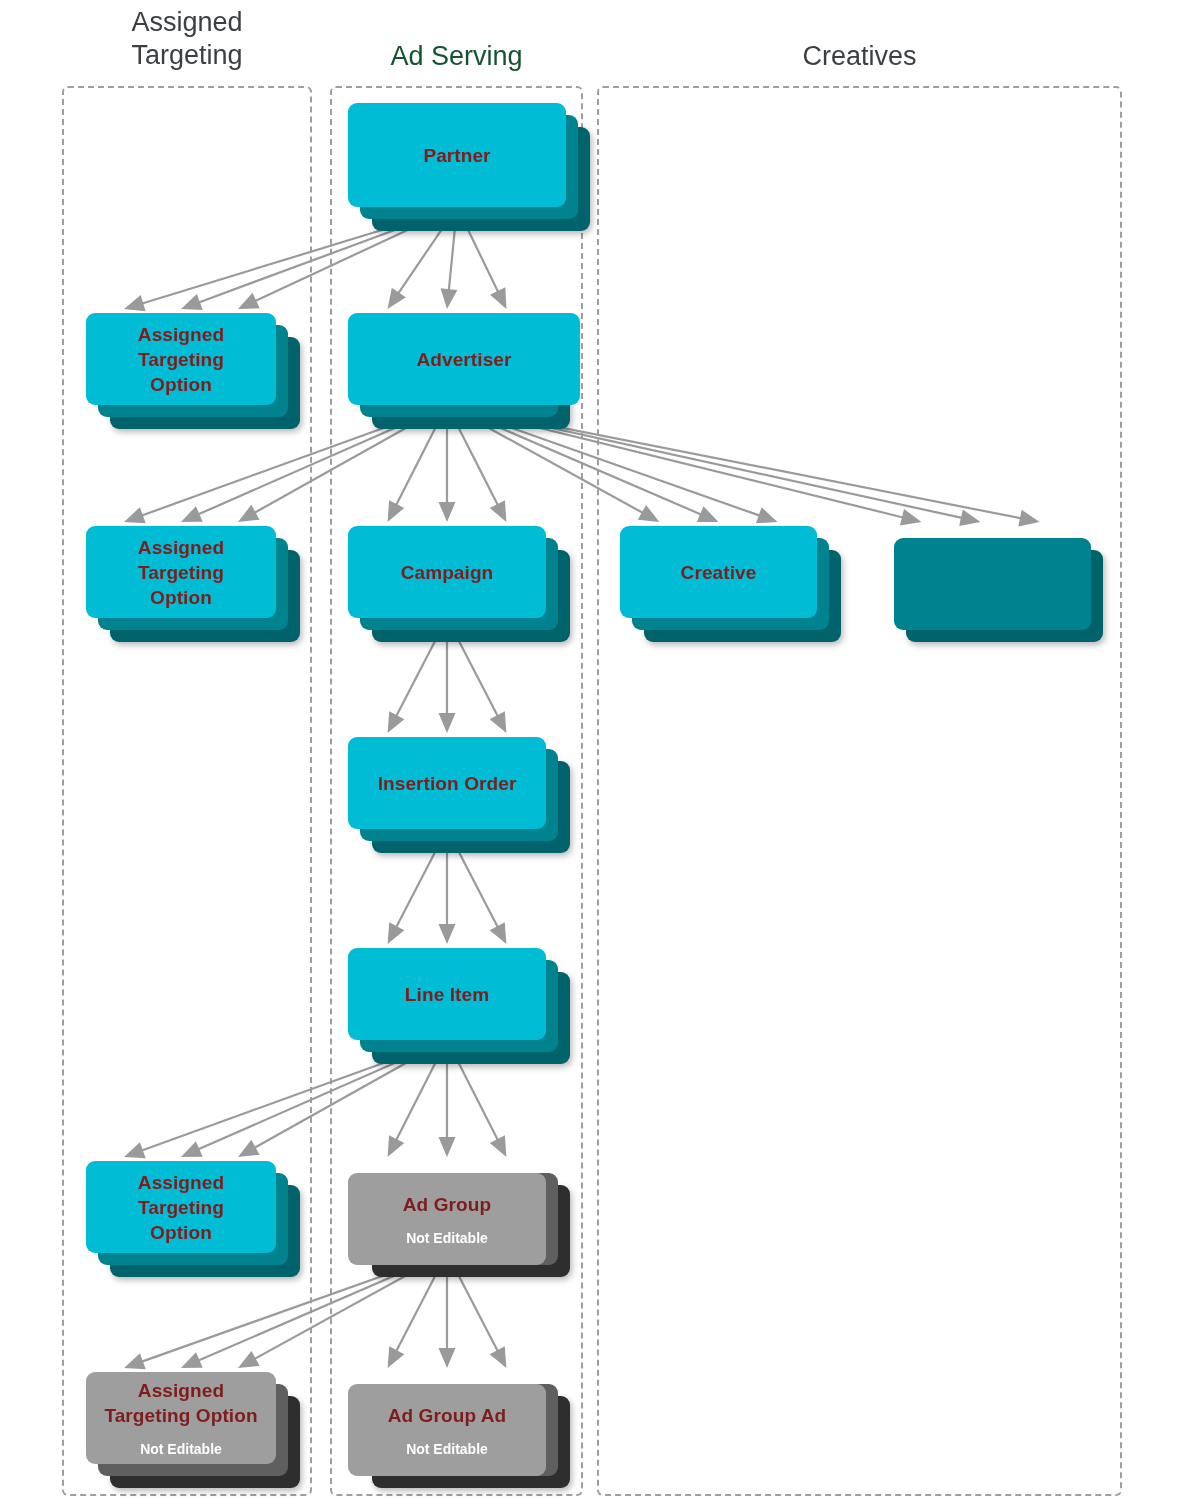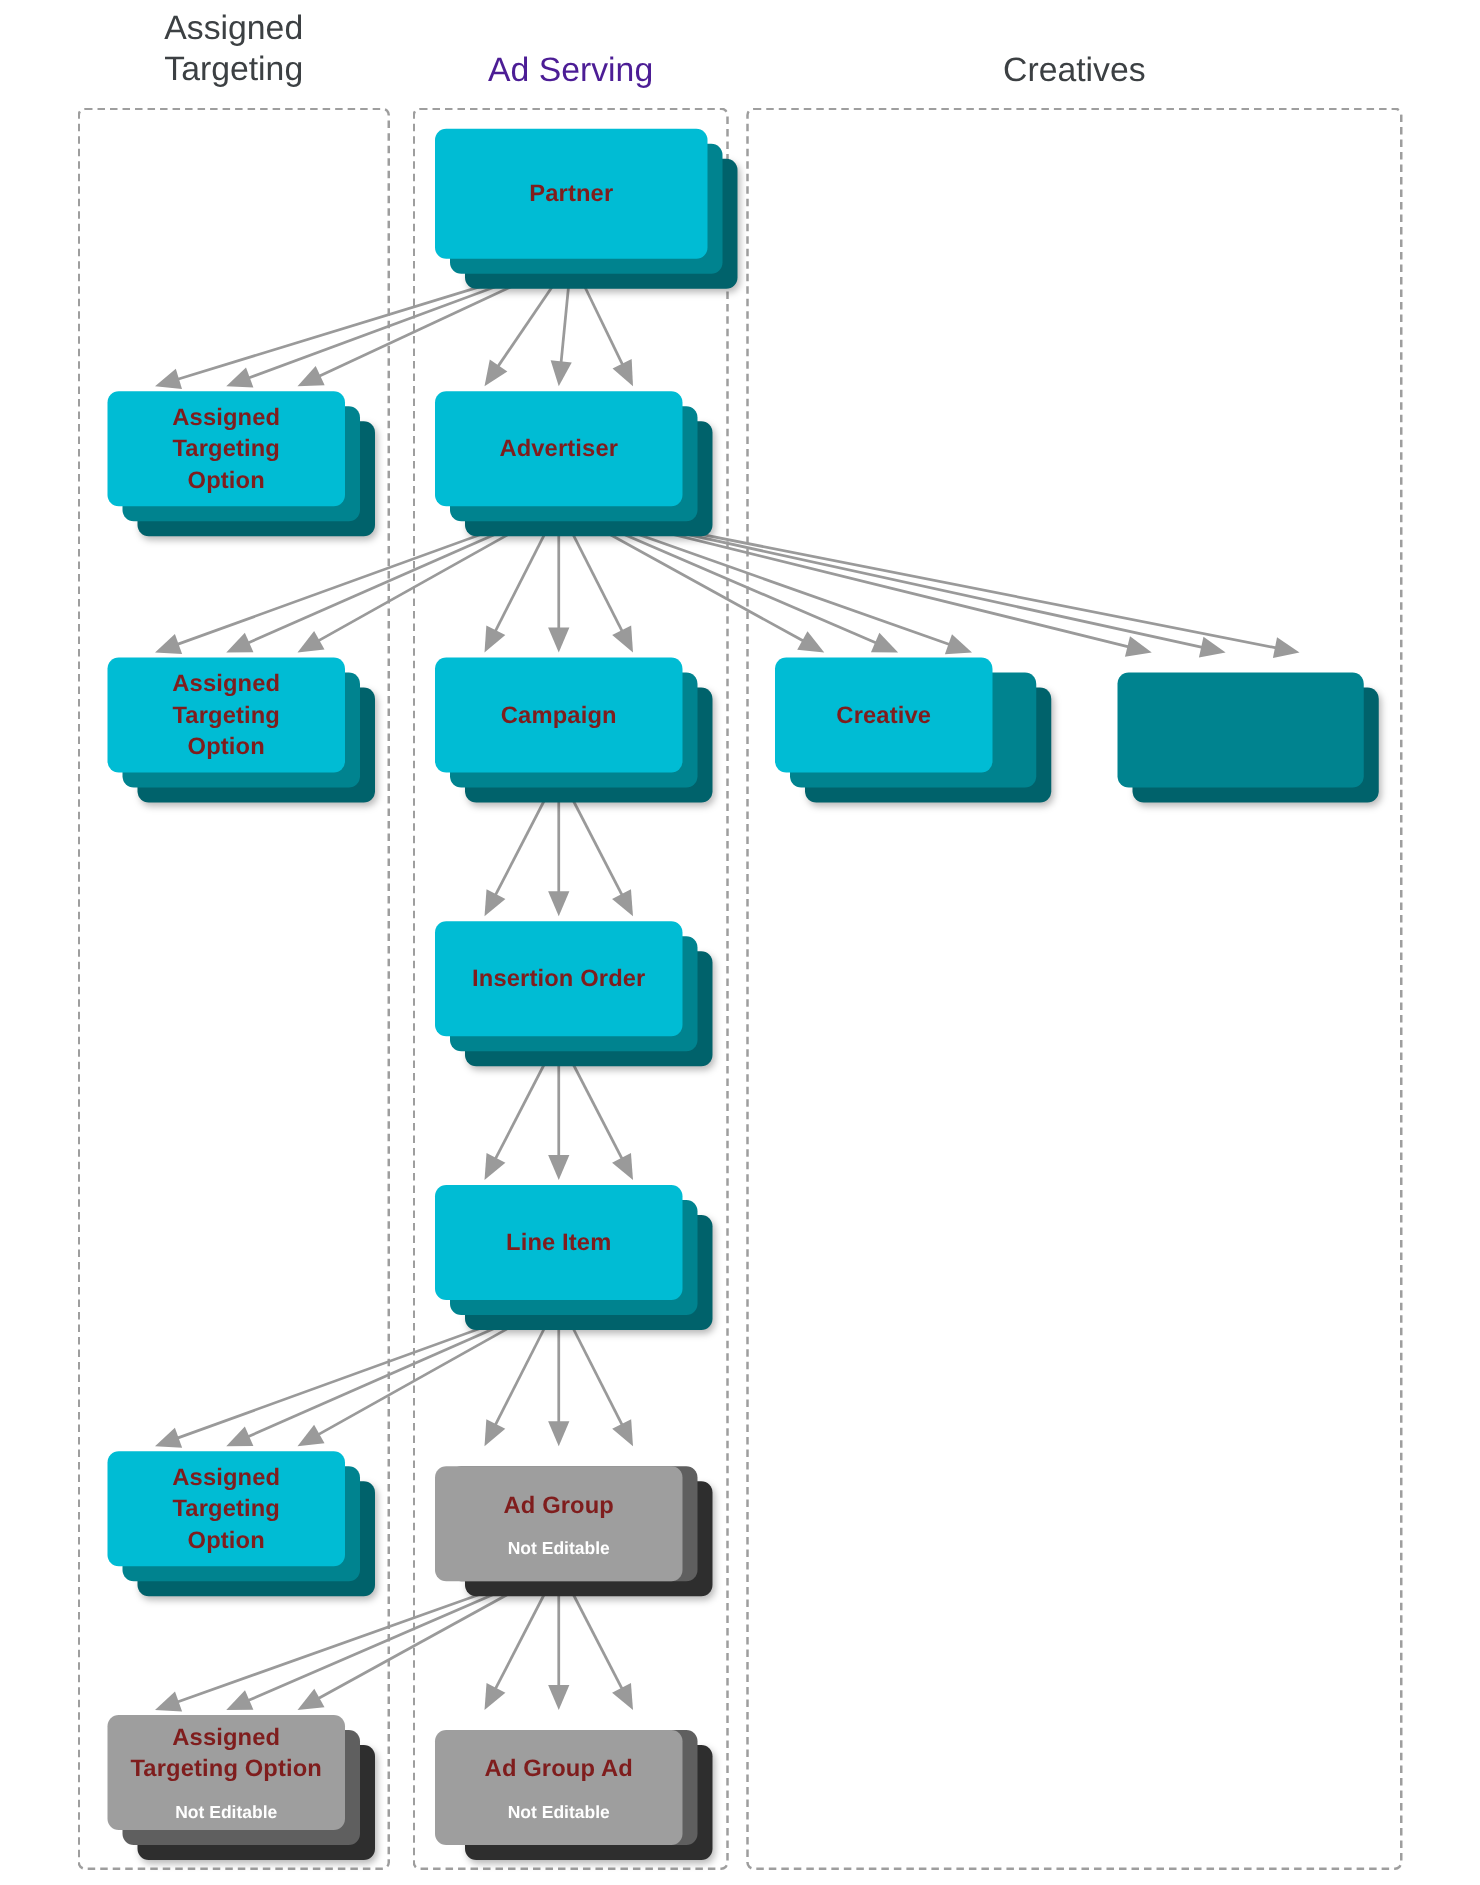--- a/index.html
+++ b/index.html
@@ -106,21 +106,21 @@
 
   <div id="frames">
       <div class="col-frame" style="left: 62px; top: 86px; width: 250px; height: 1410px; border-color: rgb(158, 158, 158);"></div>
       <div class="col-frame" style="left: 330px; top: 86px; width: 253px; height: 1410px; border-color: rgb(158, 158, 158);"></div>
       <div class="col-frame" style="left: 597px; top: 86px; width: 525px; height: 1410px; border-color: rgb(158, 158, 158);"></div>
     </div>
 
   <div id="headers">
       <div class="col-header" style="left: 62px; top: 6px; width: 250px; color: rgb(60, 64, 67);">Assigned
 Targeting</div>
-      <div class="col-header" style="left: 330px; top: 40px; width: 253px; color: #4c1d95;">Ad Serving</div>
+      <div class="col-header" style="left: 330px; top: 40px; width: 253px; color: #14532d;">Ad Serving</div>
       <div class="col-header" style="left: 597px; top: 40px; width: 525px; color: rgb(60, 64, 67);">Creatives</div>
     </div>
 
   <svg id="arrows" viewBox="0 0 1184 1508" width="1184" height="1508">
       <g>
         <line x1="457" y1="207" x2="142.16686402301343" y2="303.4353749839418" stroke="#9a9a9a" stroke-width="2.2"></line>
         <polygon points="124,309 140.63357725388286,295.0152187096433 145.61245226825068,311.26978125655006" fill="#9a9a9a"></polygon>
         <line x1="457" y1="207" x2="198.82189547775315" y2="302.413647323439" stroke="#9a9a9a" stroke-width="2.2"></line>
         <polygon points="181,309 196.81336377917341,294.09404394252 202.7064161739911,310.0399504226149" fill="#9a9a9a"></polygon>
         <line x1="457" y1="207" x2="255.22350243816487" y2="300.97809475482734" stroke="#9a9a9a" stroke-width="2.2"></line>
@@ -227,42 +227,42 @@
       <div class="node cyan" style="left: 86px; top: 313px; width: 214px; height: 116px;">
         <div class="card back2" style="left: 24px; top: 24px; width: 190px; height: 92px;"></div>
         <div class="card mid" style="left: 12px; top: 12px; width: 190px; height: 92px;"></div>
         <div class="card front" style="left: 0px; top: 0px; width: 190px; height: 92px;">
           <div class="card-title">Assigned<br>Targeting<br>Option</div>
         </div>
       </div>
       <div class="node cyan" style="left: 348px; top: 313px; width: 222px; height: 116px;">
         <div class="card back2" style="left: 24px; top: 24px; width: 198px; height: 92px;"></div>
         <div class="card mid" style="left: 12px; top: 12px; width: 198px; height: 92px;"></div>
-        <div class="card front" style="left: 0px; top: 0px; width: 198px; height: 92px;">
+        <div class="card front" style="left: 0px; top: 0px; width: 232px; height: 92px;">
           <div class="card-title">Advertiser</div>
         </div>
       </div>
       <div class="node cyan" style="left: 86px; top: 526px; width: 214px; height: 116px;">
         <div class="card back2" style="left: 24px; top: 24px; width: 190px; height: 92px;"></div>
         <div class="card mid" style="left: 12px; top: 12px; width: 190px; height: 92px;"></div>
         <div class="card front" style="left: 0px; top: 0px; width: 190px; height: 92px;">
           <div class="card-title">Assigned<br>Targeting<br>Option</div>
         </div>
       </div>
       <div class="node cyan" style="left: 348px; top: 526px; width: 222px; height: 116px;">
         <div class="card back2" style="left: 24px; top: 24px; width: 198px; height: 92px;"></div>
         <div class="card mid" style="left: 12px; top: 12px; width: 198px; height: 92px;"></div>
         <div class="card front" style="left: 0px; top: 0px; width: 198px; height: 92px;">
           <div class="card-title">Campaign</div>
         </div>
       </div>
       <div class="node cyan" style="left: 620px; top: 526px; width: 221px; height: 116px;">
         <div class="card back2" style="left: 24px; top: 24px; width: 197px; height: 92px;"></div>
         <div class="card mid" style="left: 12px; top: 12px; width: 197px; height: 92px;"></div>
-        <div class="card front" style="left: 0px; top: 0px; width: 174px; height: 92px;">
+        <div class="card front" style="left: 0px; top: 0px; width: 197px; height: 92px;">
           <div class="card-title">Creative</div>
         </div>
       </div>
       <div class="node cyan" style="left: 882px; top: 526px; width: 221px; height: 116px;">
         <div class="card back2" style="left: 24px; top: 24px; width: 197px; height: 92px;"></div>
         <div class="card mid" style="left: 12px; top: 12px; width: 197px; height: 92px;"></div>
       </div>
       <div class="node cyan" style="left: 348px; top: 737px; width: 222px; height: 116px;">
         <div class="card back2" style="left: 24px; top: 24px; width: 198px; height: 92px;"></div>
         <div class="card mid" style="left: 12px; top: 12px; width: 198px; height: 92px;"></div>

